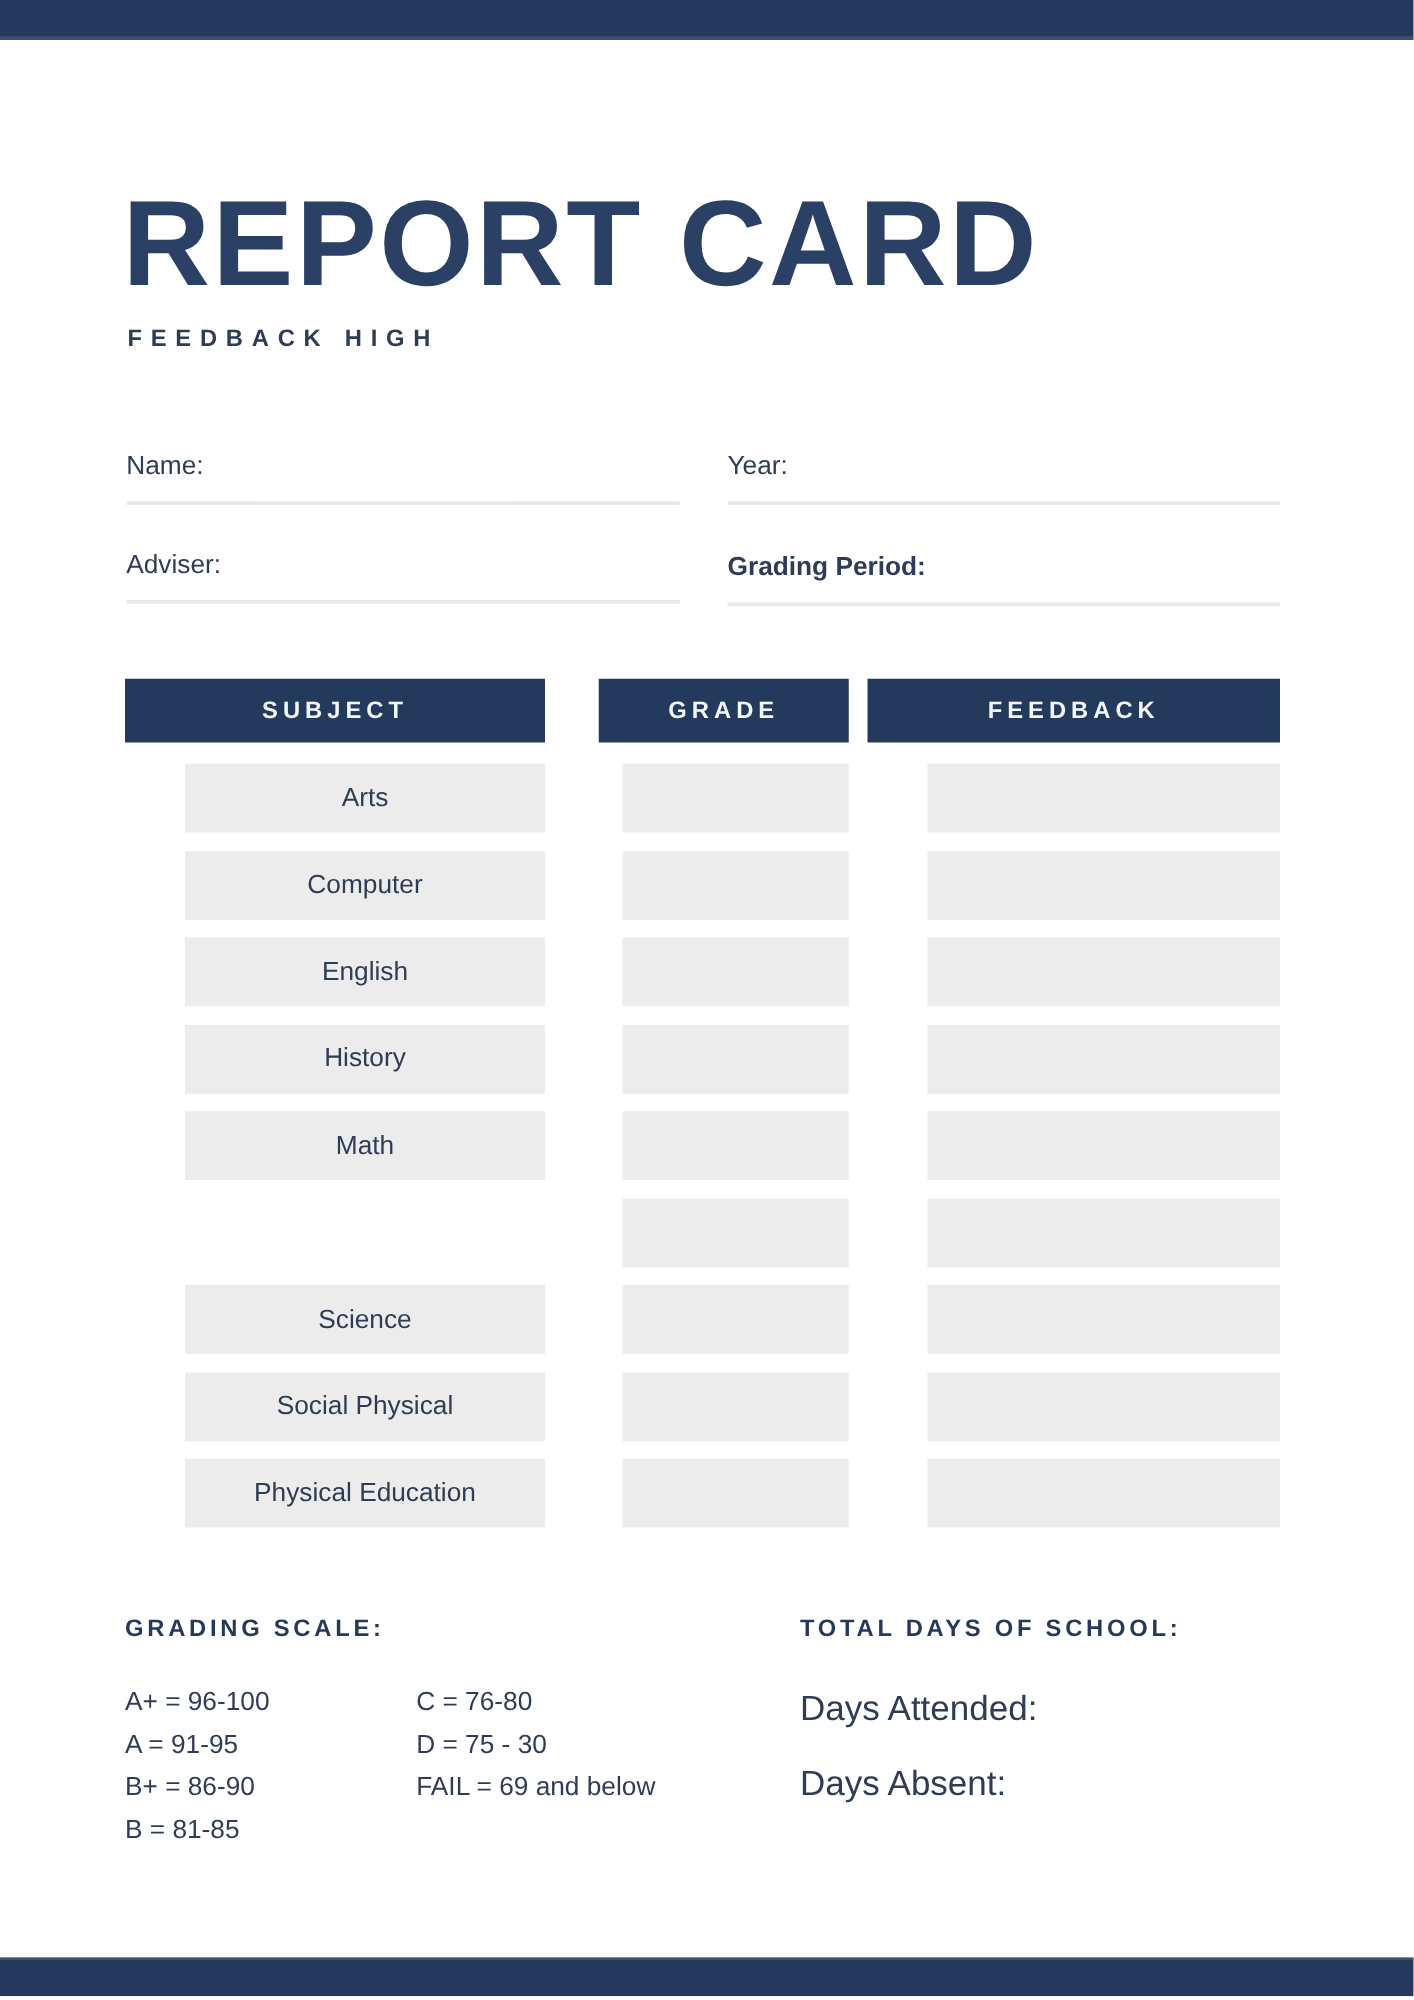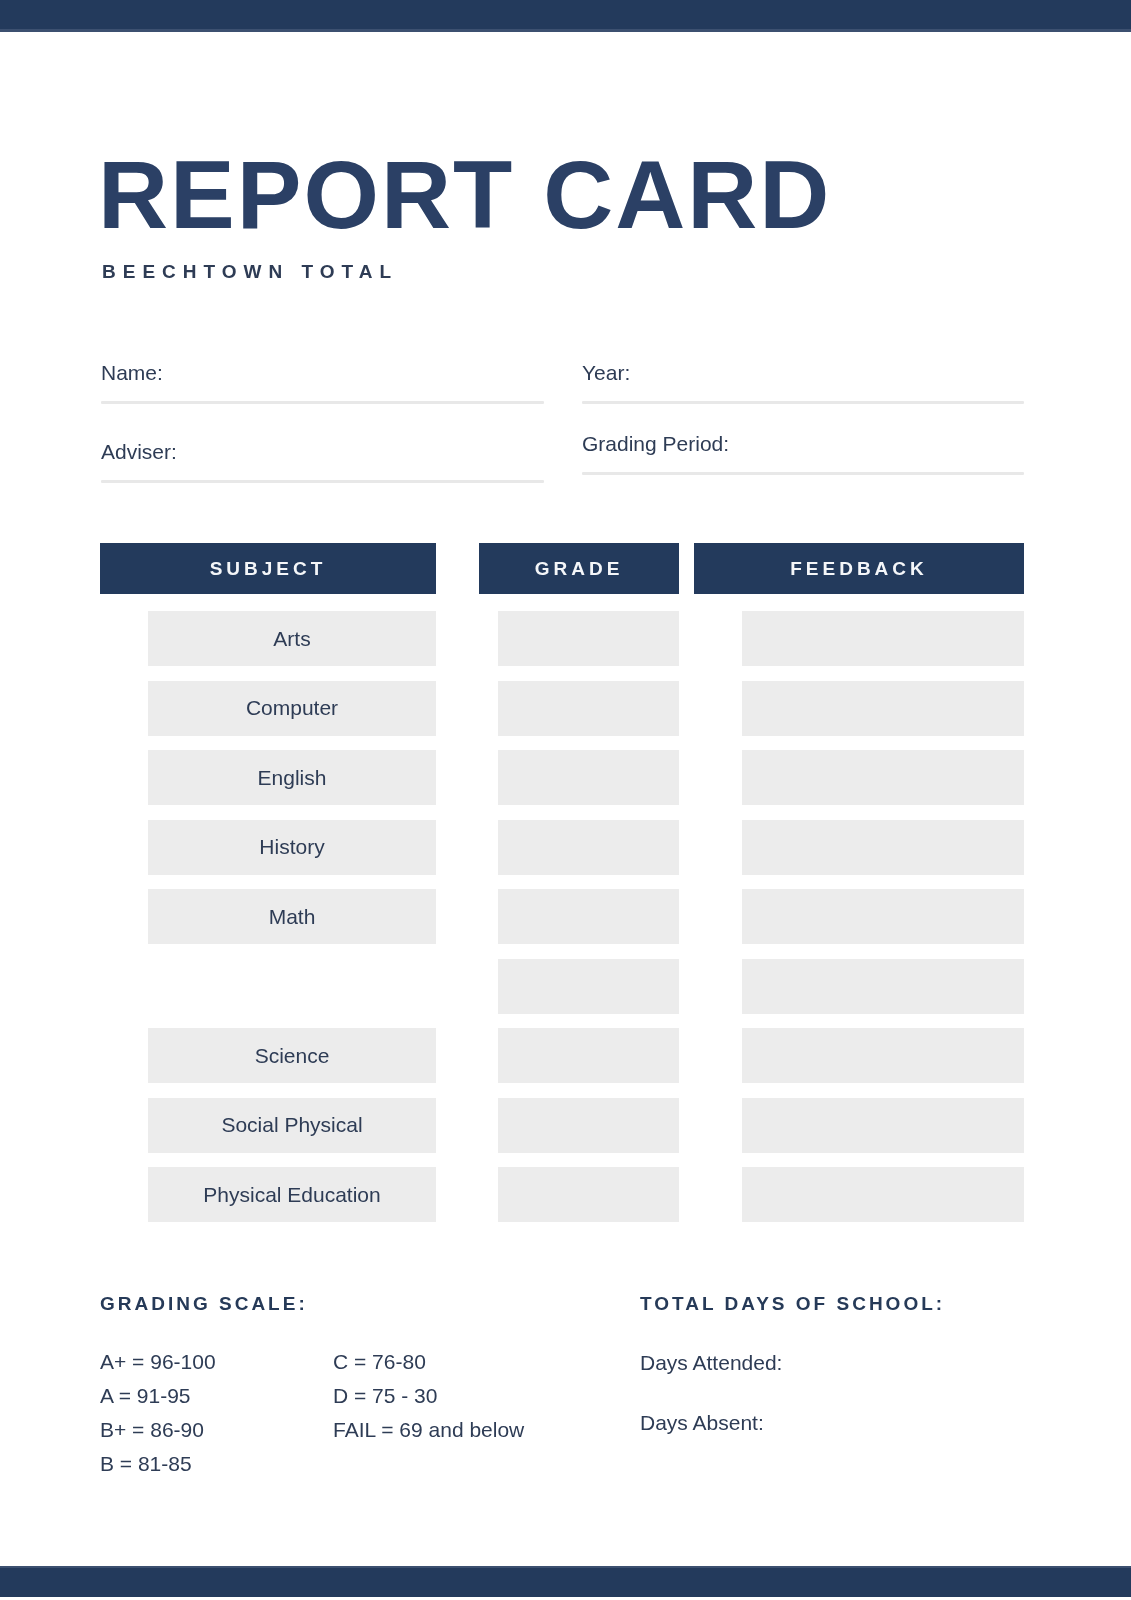--- a/index.html
+++ b/index.html
@@ -23,21 +23,21 @@
   }
   .subtitle{
     position:absolute;left:102px;top:261px;
     font-size:19px;font-weight:700;letter-spacing:7px;color:#2e3c55;
     white-space:nowrap;
   }
   .field{position:absolute;height:46px;}
   .f-name{left:101px;top:361px;width:443px;}
   .f-year{left:582px;top:361px;width:442px;}
   .f-adviser{left:101px;top:440px;width:443px;}
-  .f-period{left:582px;top:432px;width:442px;}
+  .f-period{left:582px;top:442px;width:442px;font-weight:bold;}
   .flabel{font-size:21px;color:#2e3c55;}
   .fline{
     position:absolute;left:0;top:40px;width:100%;height:3px;
     background:#e8e8e8;border-radius:1px;
   }
   .fvalue{
     position:absolute;left:6px;top:12px;font-size:19px;color:#2e3c55;
   }
   .gtable{position:absolute;left:100px;top:543px;width:924px;}
   .thead,.tbody{
@@ -62,33 +62,33 @@
   .sec-heading{
     font-size:19px;font-weight:700;letter-spacing:3px;color:#263a58;
     white-space:nowrap;
   }
   .scale{position:absolute;left:100px;top:1293px;width:500px;height:200px;}
   .scale-col{position:absolute;top:52px;}
   .scale-col1{left:0;}
   .scale-col2{left:233px;}
   .scale-item{font-size:21px;line-height:34px;color:#2e3c55;white-space:nowrap;}
   .days{position:absolute;left:640px;top:1293px;width:400px;height:160px;}
-  .day-label{position:absolute;font-size:21px;color:#2e3c55;white-space:nowrap;}
+  .day-label{position:absolute;font-size:28px;color:#2e3c55;white-space:nowrap;}
   .day-attended{left:0;top:58px;}
   .day-absent{left:0;top:118px;}
 </style>
 </head>
 <body>
 
 <div class="page">
 
   <div class="topbar"></div>
 
   <h1 class="title">REPORT CARD</h1>
-  <div class="subtitle">BEECHTOWN TOTAL</div>
+  <div class="subtitle">FEEDBACK HIGH</div>
 
   <div class="field f-name">
     <span class="flabel">Name:</span>
     <span class="fvalue"></span>
     <span class="fline"></span>
   </div>
 
   <div class="field f-year">
     <span class="flabel">Year:</span>
     <span class="fvalue"></span>

